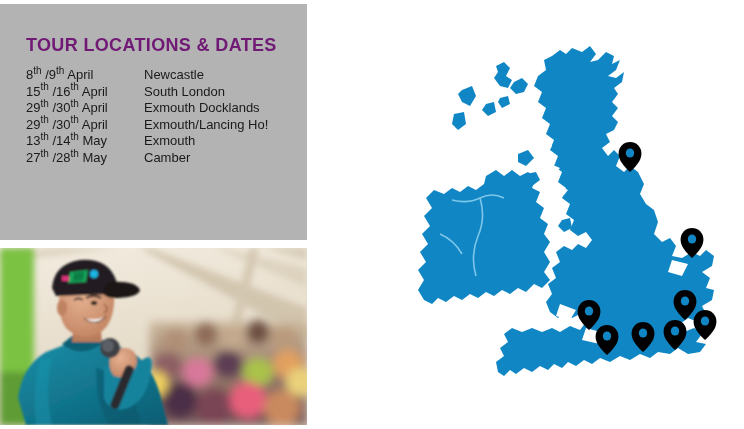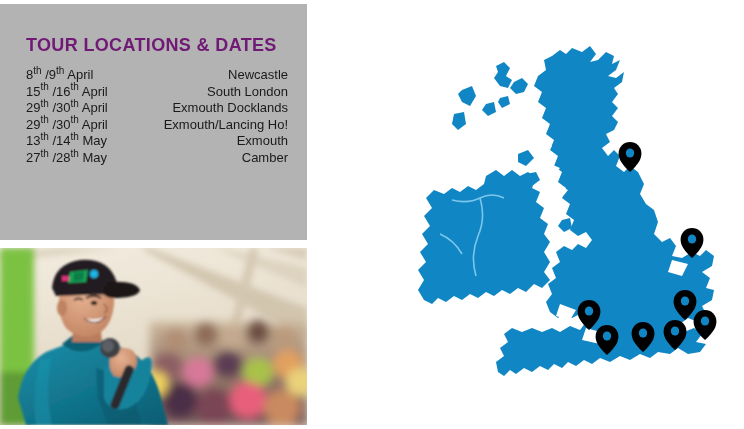--- a/index.html
+++ b/index.html
@@ -49,21 +49,21 @@
   }
   #schedule-table td {
     padding: 0;
     font-size: 13px;
     line-height: 16.6px;
     color: #1a1a1a;
     vertical-align: top;
     white-space: nowrap;
   }
   #schedule-table td.date-cell { width: 118px; }
-  #schedule-table td.loc-cell  { padding-left: 0px; text-align: right; }
+  #schedule-table td.loc-cell  { padding-left: 0px; }
   .ord {
     font-size: 10px;
     vertical-align: super;
     line-height: 0;
     margin-top: 32px;
   }
 
   
   #tour-photo {
     position: absolute;

